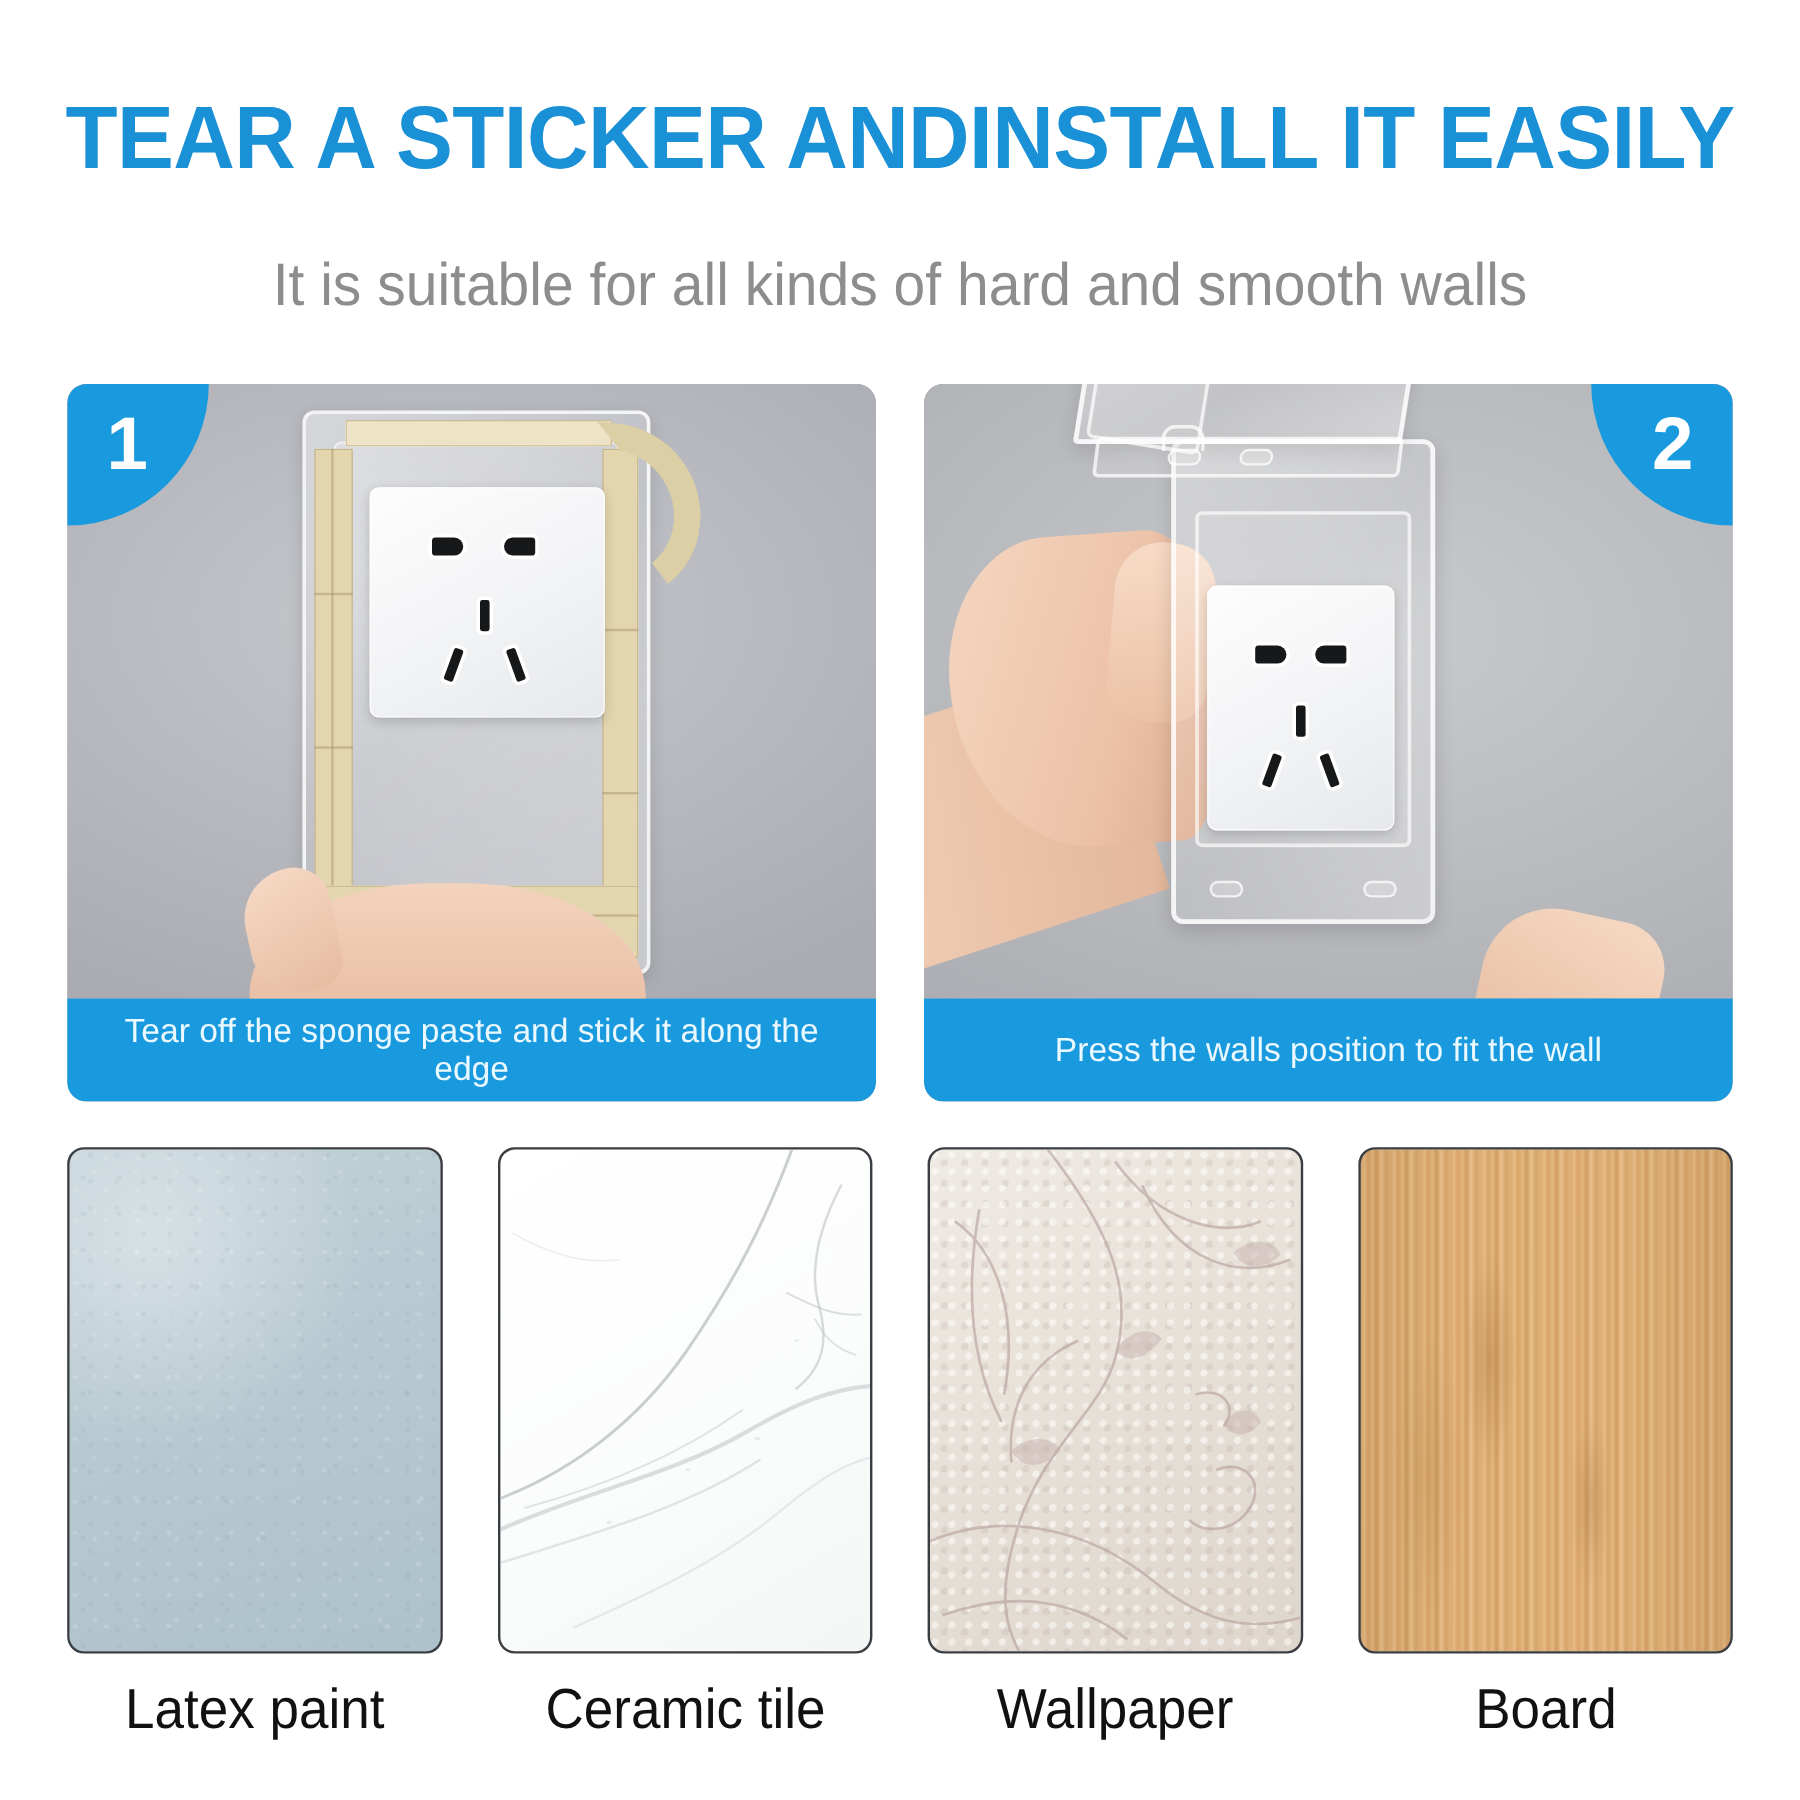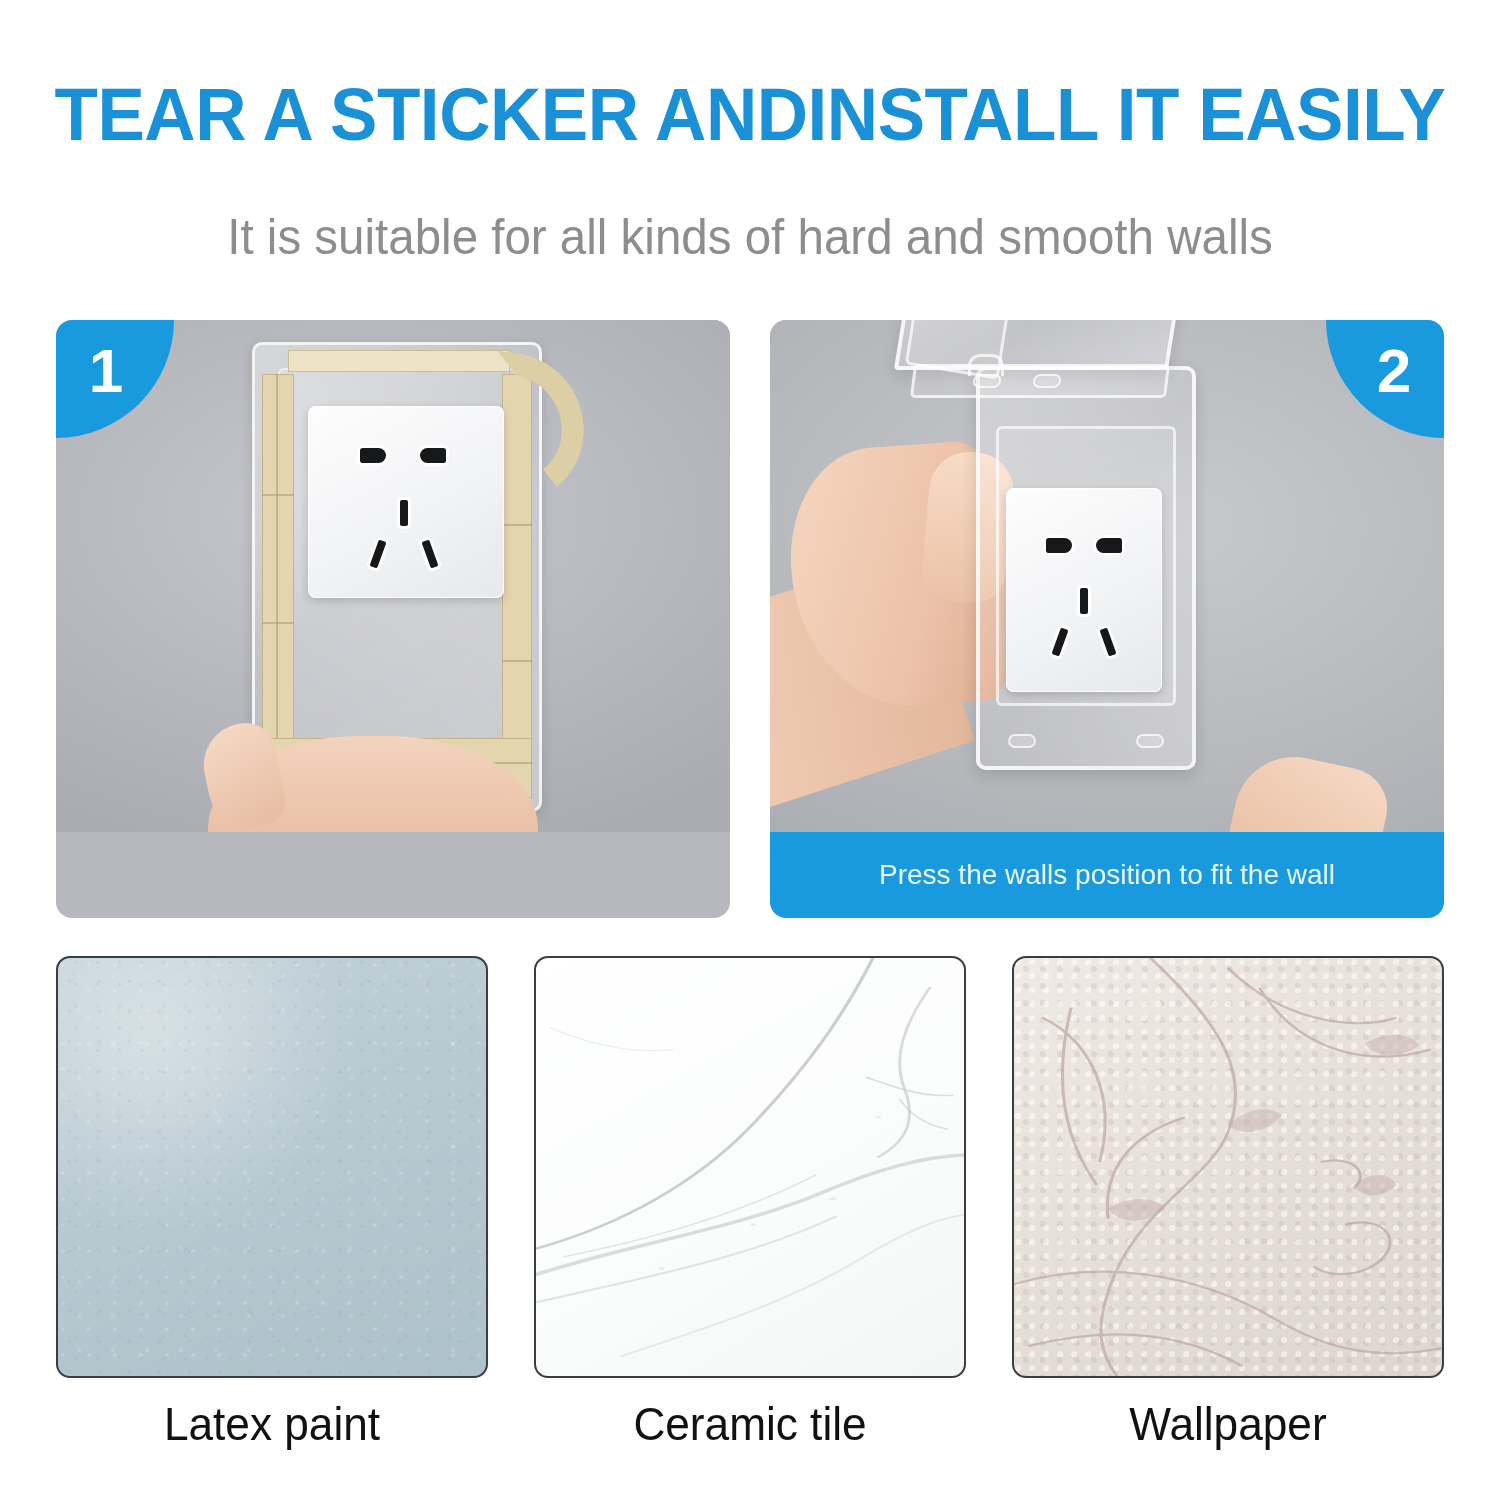--- a/index.html
+++ b/index.html
@@ -416,20 +416,21 @@
             <div class="slot slot-v" style="left:92px; top:94px;"></div>
             <div class="slot slot-d" style="left:66px; top:134px; transform:rotate(20deg);"></div>
             <div class="slot slot-d" style="left:118px;top:134px; transform:rotate(-20deg);"></div>
           </div>
         </div>
 
         <div class="badge badge-left">
           <span>1</span>
         </div>
       </div>
+      <div class="caption">Tear off the sponge paste and stick it along the edge</div>
     </div>
 
     <div class="step-card">
       <div class="photo">
         <div class="wall wall-2"></div>
 
         <div class="s2-arm"></div>
         <div class="s2-hand-l"></div>
         <div class="s2-fingers"></div>
         <div class="s2-hand-r"></div>
@@ -517,16 +518,20 @@
             <path d="M150 168 C 163 150, 178 148, 188 158 C 176 176, 160 180, 150 168 Z"></path>
             <path d="M66 252 C 82 238, 100 240, 106 252 C 92 268, 74 268, 66 252 Z"></path>
             <path d="M238 228 C 250 214, 264 216, 268 228 C 258 242, 244 242, 238 228 Z"></path>
             <path d="M246 86 C 262 72, 280 76, 284 88 C 270 102, 252 100, 246 86 Z"></path>
           </g>
         </svg>
       </div>
       <div class="mat-label">Wallpaper</div>
     </div>
 
+    <div class="mat">
+      <div class="swatch sw-board"></div>
+      <div class="mat-label">Board</div>
+    </div>
 
   </div>
 
 </div>
 
 </body></html>

